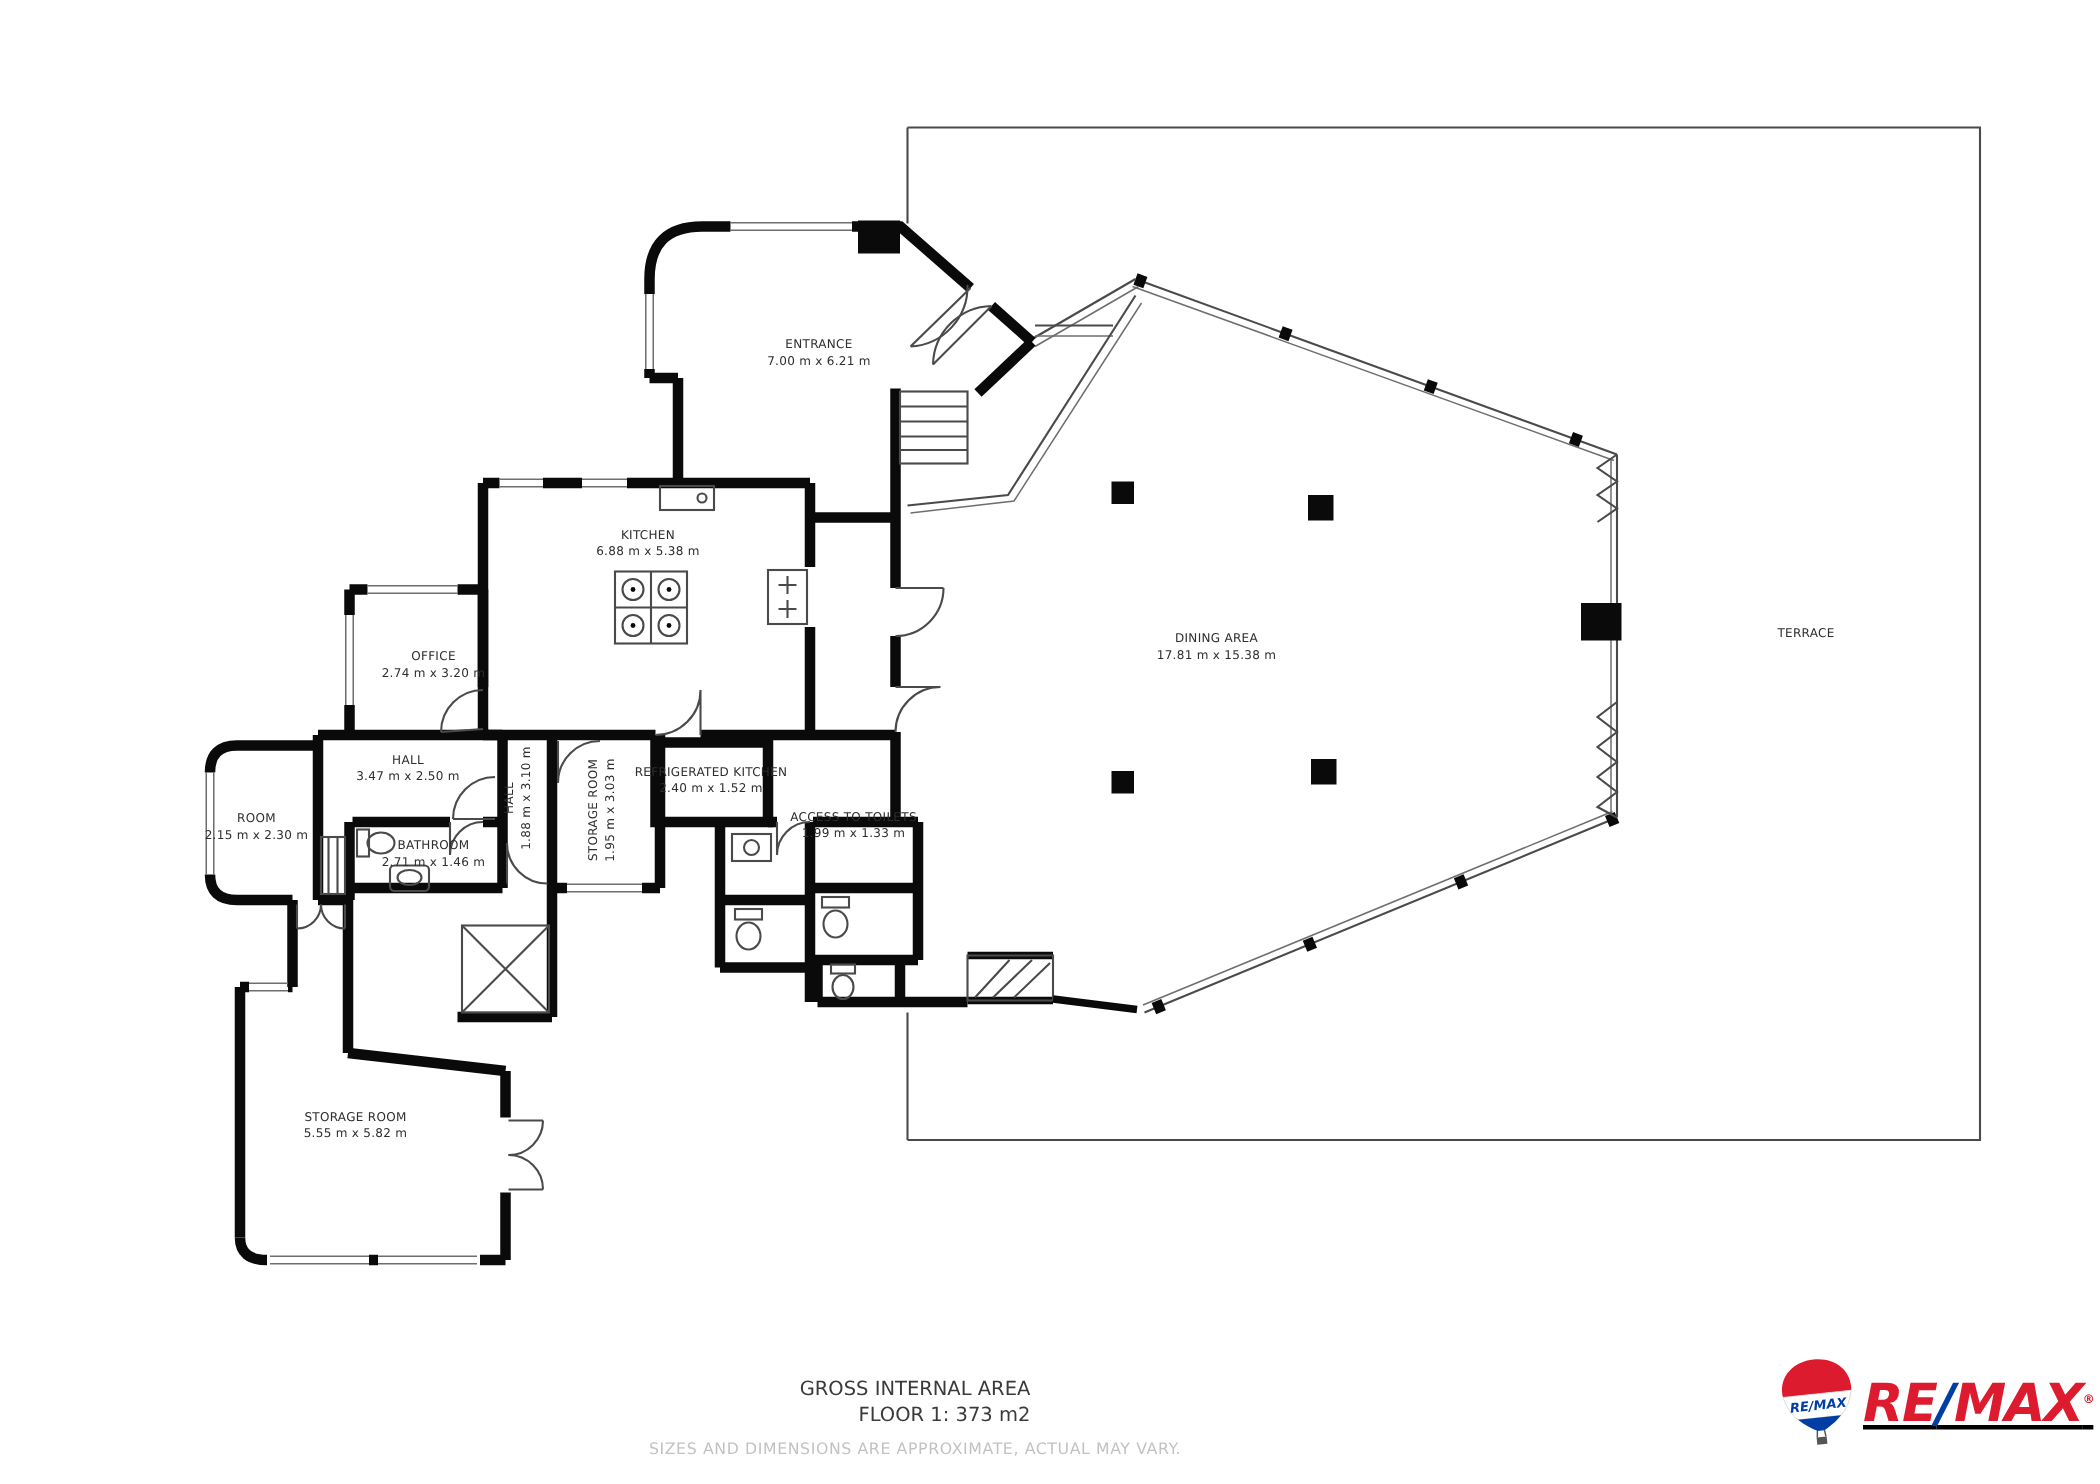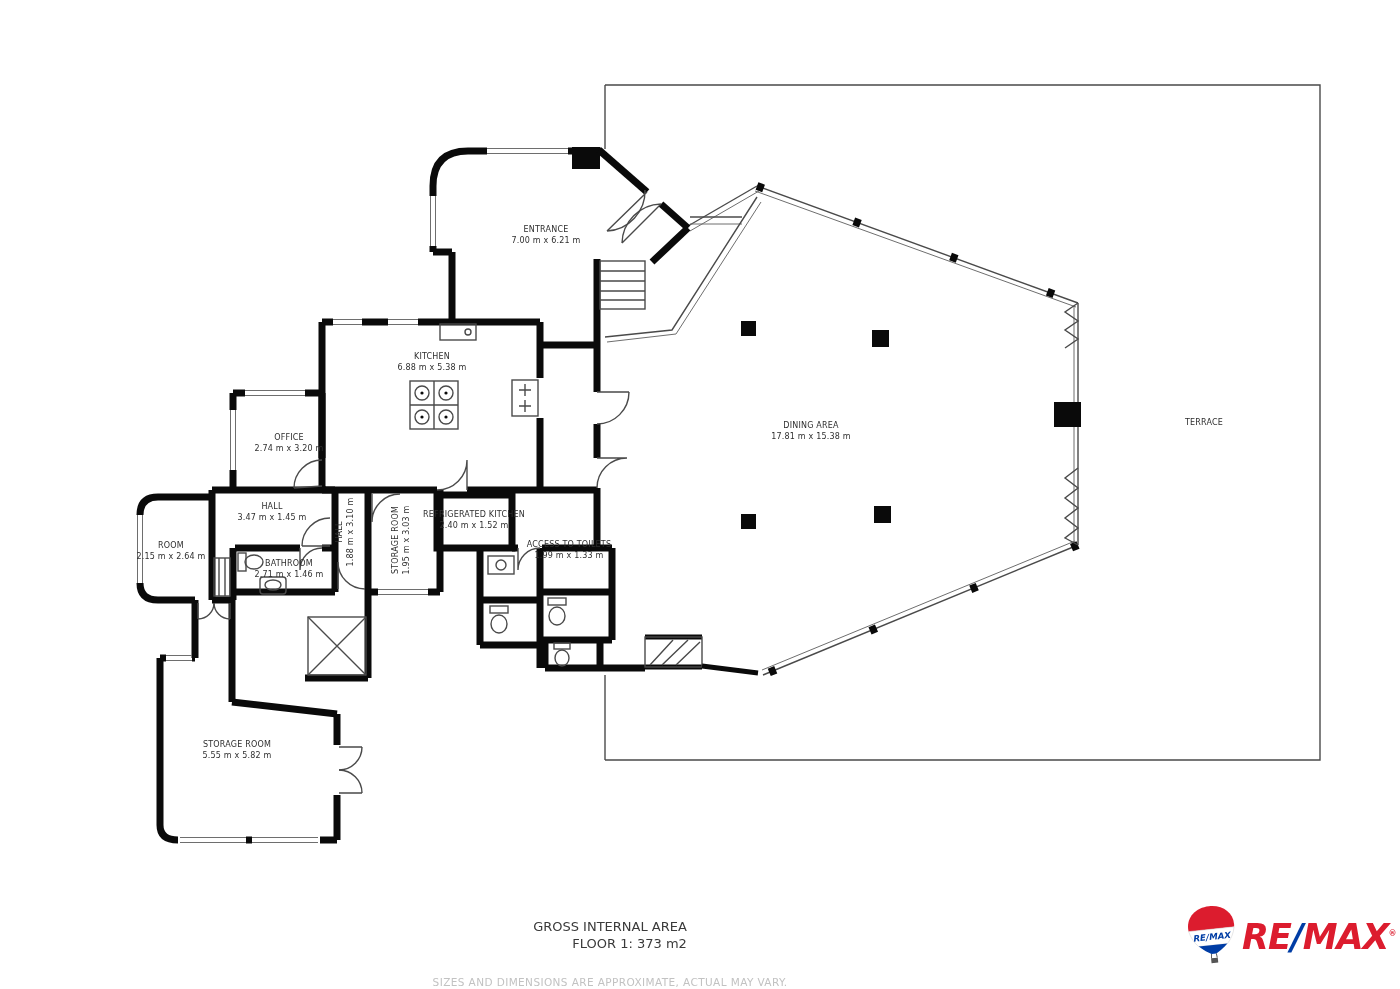--- a/index.html
+++ b/index.html
@@ -15,26 +15,26 @@
   .mull{stroke:#0a0a0a;stroke-width:8;fill:none}
   
   .roomlabel{position:absolute;transform:translate(-50%,-50%);text-align:center;
     color:#2e2e2e;font-size:8px;line-height:11px;letter-spacing:.2px;white-space:nowrap;}
   .roomlabel .nm{font-weight:500;}
   .roomlabel.rot{transform:translate(-50%,-50%) rotate(-90deg);}
   
   .footer{position:absolute;left:610px;top:918px;transform:translateX(-50%);
     text-align:right;color:#3a3a3a;font-size:13px;line-height:17px;}
   .disclaimer{position:absolute;left:610px;top:960px;transform:translateX(-50%);
-    color:#c2c2c2;font-size:10.5px;letter-spacing:.4px;white-space:nowrap;margin-top:16px;}
+    color:#c2c2c2;font-size:10.5px;letter-spacing:.4px;white-space:nowrap;}
   
   .logo{position:absolute;left:1186px;top:903px;width:165px;height:64px;display:flex;align-items:center;}
   .balloon{flex:0 0 auto;margin-right:4px;transform:rotate(-6deg);}
   .wordmark{font-size:35px;font-weight:700;font-style:italic;letter-spacing:-1px;
-    white-space:nowrap;line-height:60px;}
+    white-space:nowrap;line-height:60px;text-decoration:underline;}
   .wm-re,.wm-max{color:#DC1C2E;}
   .wm-slash{color:#003DA5;}
   .wm-reg{font-size:8px;color:#DC1C2E;vertical-align:super;font-style:normal;}
 </style>
 </head>
 <body>
 
 <div class="page">
 
   <svg class="plan" width="1400" height="989" viewBox="0 0 1400 989">
@@ -280,25 +280,25 @@
   <div class="roomlabel" style="left:432px;top:362px">
     <div class="nm">KITCHEN</div>
     <div class="dm">6.88 m x 5.38 m</div>
   </div>
   <div class="roomlabel" style="left:289px;top:443px">
     <div class="nm">OFFICE</div>
     <div class="dm">2.74 m x 3.20 m</div>
   </div>
   <div class="roomlabel" style="left:272px;top:512px">
     <div class="nm">HALL</div>
-    <div class="dm">3.47 m x 1.45 m</div>
+    <div class="dm">3.47 m x 2.50 m</div>
   </div>
   <div class="roomlabel" style="left:171px;top:551px">
     <div class="nm">ROOM</div>
-    <div class="dm">2.15 m x 2.64 m</div>
+    <div class="dm">2.15 m x 2.30 m</div>
   </div>
   <div class="roomlabel" style="left:289px;top:569px">
     <div class="nm">BATHROOM</div>
     <div class="dm">2.71 m x 1.46 m</div>
   </div>
   <div class="roomlabel rot" style="left:345px;top:532px">
     <div class="nm">HALL</div>
     <div class="dm">1.88 m x 3.10 m</div>
   </div>
   <div class="roomlabel rot" style="left:401px;top:540px">

